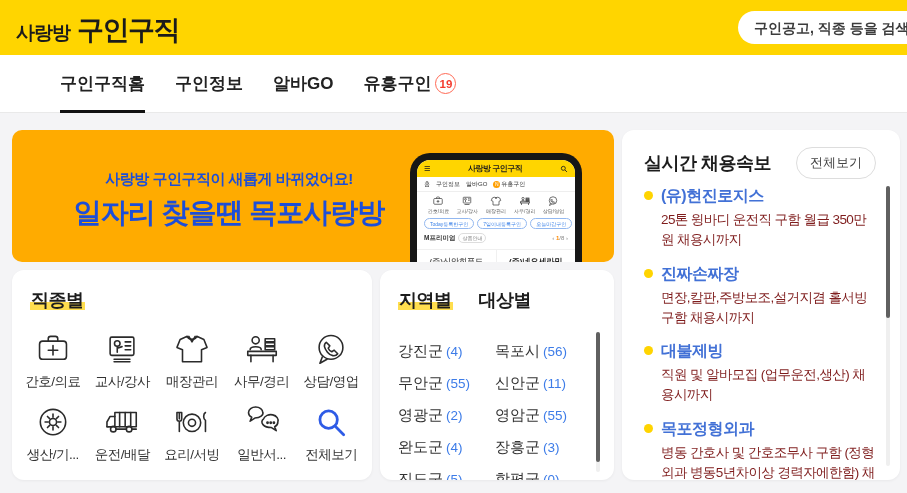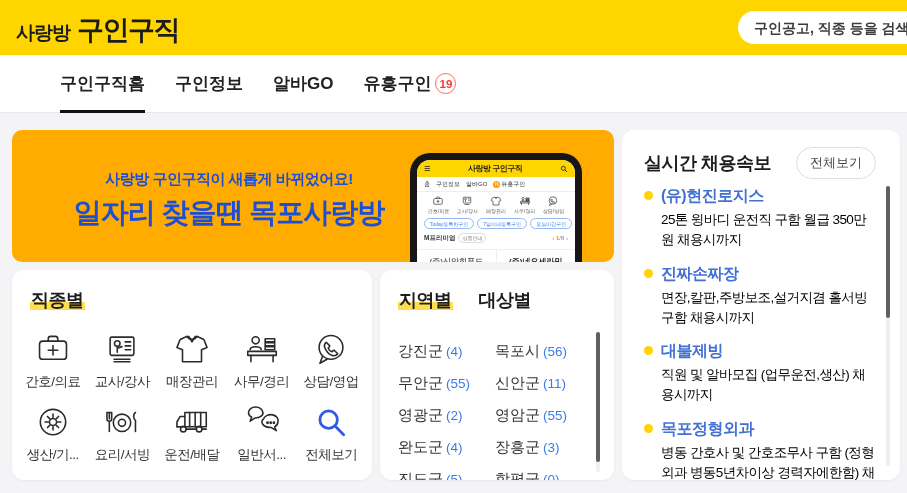--- a/index.html
+++ b/index.html
@@ -79,21 +79,21 @@
   .regions-list { position:absolute; left:18px; top:72px; width:182px; display:grid; grid-template-columns:1fr 1fr; grid-auto-rows:32px; column-gap:12px; }
   .region-item { font-size:15px; color:#333; cursor:pointer; white-space:nowrap; }
   .region-count { font-size:13.5px; color:#3d7ce8; margin-left:3px; }
   
   .jobs-head { position:absolute; left:22px; top:21px; }
   .viewall-btn { position:absolute; right:24px; top:17px; background:#fff; border:1px solid #ddd; border-radius:16px; padding:6px 13px; font-size:13px; color:#444; cursor:pointer; font-family:"Liberation Sans", sans-serif; }
   .jobs-list { position:absolute; left:22px; top:56px; width:232px; }
   .job { position:relative; padding-left:17px; margin-bottom:13px; }
   .job-bullet { position:absolute; left:0; top:5px; width:9px; height:9px; border-radius:50%; background:#ffd400; }
   .job-company { font-size:16px; font-weight:700; color:#4271d6; letter-spacing:-0.5px; cursor:pointer; }
-  .job-desc { font-size:13.5px; color:#000000; line-height:1.5; margin-top:3px; letter-spacing:-0.6px; }
+  .job-desc { font-size:13.5px; color:#7f1d1d; line-height:1.5; margin-top:3px; letter-spacing:-0.6px; }
   
   .sb-track { position:absolute; width:4px; border-radius:2px; background:#efefef; }
   .sb-thumb { position:absolute; width:4px; border-radius:2px; background:#606060; cursor:pointer; }
   .sb-jobs-track { right:10px; top:56px; height:280px; }
   .sb-jobs-thumb { right:10px; top:56px; height:132px; }
   .sb-regions-track { right:14px; top:62px; height:140px; }
   .sb-regions-thumb { right:14px; top:62px; height:130px; }
 </style>
 </head>
 <body>
@@ -262,35 +262,35 @@
     <div class="cat">
       <svg viewBox="0 0 48 48" fill="none" stroke="#2b2b2b" stroke-width="2" stroke-linejoin="round" stroke-linecap="round">
           <circle cx="24" cy="24" r="16"></circle>
           <circle cx="24" cy="24" r="4.5"></circle>
           <path d="M24 14 v4 M24 30 v4 M14 24 h4 M30 24 h4 M17 17 l2.8 2.8 M28.2 28.2 L31 31 M31 17 l-2.8 2.8 M19.8 28.2 L17 31"></path>
         </svg>
       <span class="cat-label">생산/기...</span>
     </div>
     <div class="cat">
       <svg viewBox="0 0 48 48" fill="none" stroke="#2b2b2b" stroke-width="2" stroke-linejoin="round" stroke-linecap="round">
-          <circle cx="24" cy="25" r="11"></circle>
-          <circle cx="24" cy="25" r="4.5"></circle>
-          <path d="M8 12 v8 M5 12 v8 a3 3 0 0 0 6 0 v-8 z M8 23 v13 M41 12 c-3 2 -3 8 0 10 v14"></path>
-        </svg>
-      <span class="cat-label">요리/서빙</span>
-    </div>
-    <div class="cat">
-      <svg viewBox="0 0 48 48" fill="none" stroke="#2b2b2b" stroke-width="2" stroke-linejoin="round" stroke-linecap="round">
           <rect x="15" y="12" width="27" height="18"></rect>
           <path d="M21 12 v18 M28 12 v18 M35 12 v18 M15 17 h-6 l-4 7 v6 h10"></path>
           <circle cx="13" cy="33" r="3.5"></circle>
           <circle cx="33" cy="33" r="3.5"></circle>
           <path d="M16.5 33 h13 M36.5 33 h5.5 M5 30 h3"></path>
         </svg>
       <span class="cat-label">운전/배달</span>
+    </div>
+    <div class="cat">
+      <svg viewBox="0 0 48 48" fill="none" stroke="#2b2b2b" stroke-width="2" stroke-linejoin="round" stroke-linecap="round">
+          <circle cx="24" cy="25" r="11"></circle>
+          <circle cx="24" cy="25" r="4.5"></circle>
+          <path d="M8 12 v8 M5 12 v8 a3 3 0 0 0 6 0 v-8 z M8 23 v13 M41 12 c-3 2 -3 8 0 10 v14"></path>
+        </svg>
+      <span class="cat-label">요리/서빙</span>
     </div>
     <div class="cat">
       <svg viewBox="0 0 48 48" fill="none" stroke="#2b2b2b" stroke-width="2" stroke-linejoin="round" stroke-linecap="round">
           <path d="M25 12 a9 7 0 0 0 -18 0 a9 7 0 0 0 4 6 l-2 5 6 -4 a12 6 0 0 0 10 -7 z"></path>
           <path d="M26 20 a9 7 0 0 1 18 4 a9 7 0 0 1 -4 6 l2 5 -6 -4 a12 7 0 0 1 -10 -11 z"></path>
           <circle cx="31" cy="25" r="0.8" fill="#2b2b2b"></circle>
           <circle cx="35" cy="25" r="0.8" fill="#2b2b2b"></circle>
           <circle cx="39" cy="25" r="0.8" fill="#2b2b2b"></circle>
         </svg>
       <span class="cat-label">일반서...</span>

